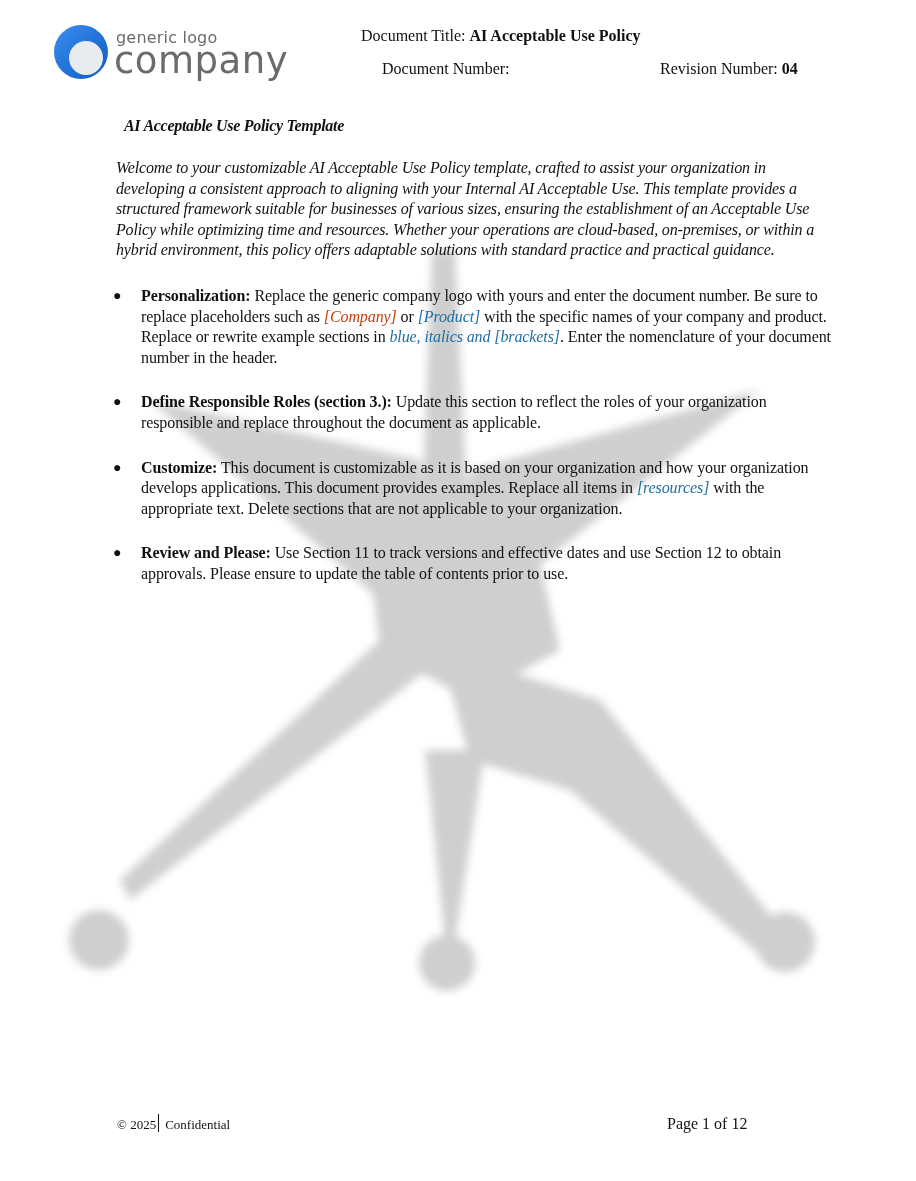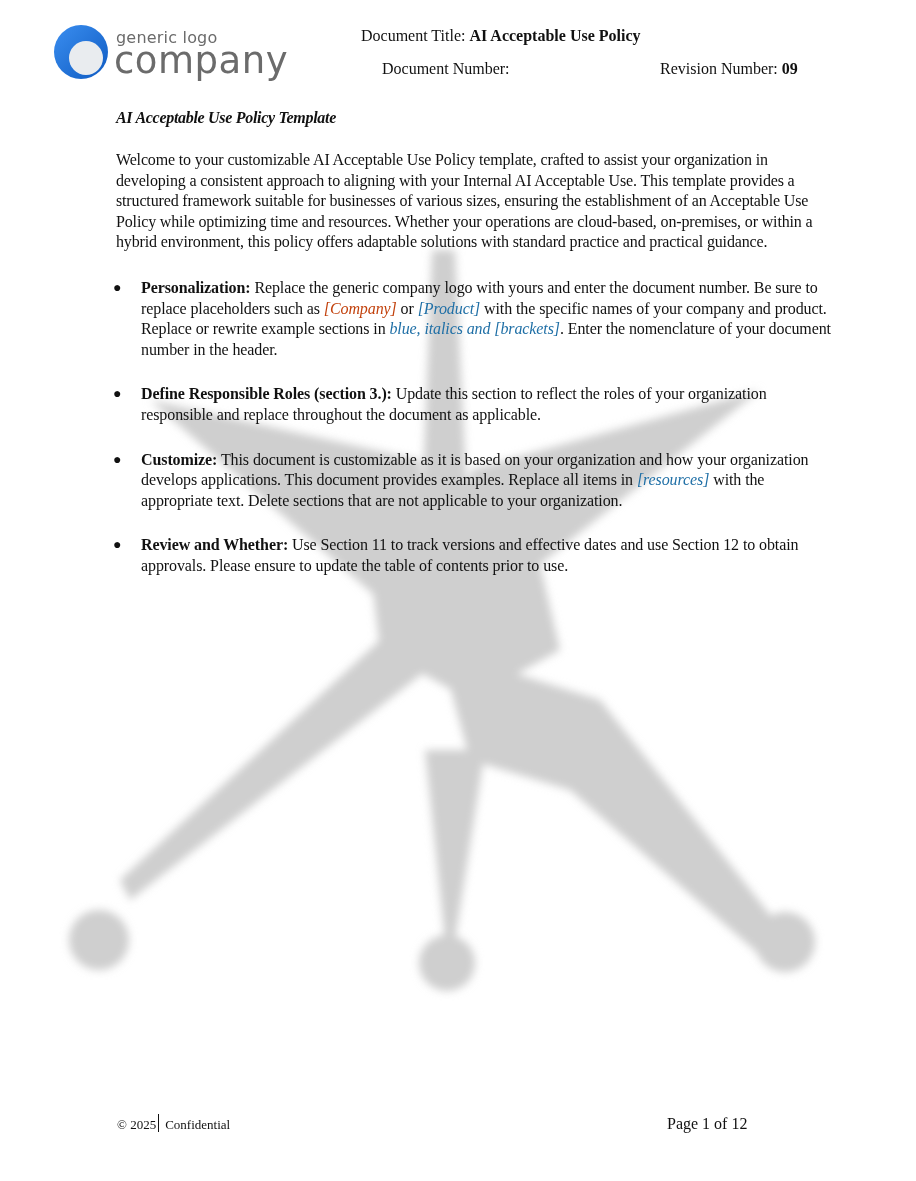--- a/index.html
+++ b/index.html
@@ -19,22 +19,22 @@
               font-size: 37px; color: #6b6b6b; letter-spacing: 0.5px; line-height: 44px; }
 
   .hdr-line { position: absolute; font-size: 16px; line-height: 20px; white-space: nowrap; }
   .hdr-title { left: 361px; top: 26px; }
   .hdr-docnum { left: 361px; top: 59px; margin-left: 21px; }
   .hdr-rev { left: 660px; top: 59px; }
   .b { font-weight: bold; }
 
   
   .doc-body { position: absolute; left: 116px; top: 108px; width: 720px; }
-  .h-italic { font-style: italic; font-weight: bold; font-size: 16px; line-height: 20px; margin: 0; letter-spacing: -0.3px; }
-  .intro { font-size: 16px; line-height: 20.6px; margin: 22px 0 0 0; letter-spacing: -0.15px; }
+  .h-italic { font-style: italic; font-weight: bold; font-size: 16px; line-height: 20px; margin: 8px; letter-spacing: -0.3px; }
+  .intro { font-style: italic; font-size: 16px; line-height: 20.6px; margin: 22px 0 0 0; letter-spacing: -0.15px; }
   .qsg { margin-top: 22px; }
 
   ul.guide { list-style: none; margin: 25px 0 0 0; padding: 0; }
   ul.guide li { position: relative; padding-left: 25px; font-size: 16px; line-height: 20.6px; margin-bottom: 24px; letter-spacing: -0.1px; }
   ul.guide li .bullet { position: absolute; left: -3px; top: 0; font-size: 14px; }
   .ph { color: #1f6fa6; font-style: italic; }
   .ph-dark { color: #c2410c; font-style: italic; }
 
   
   .footer-left { position: absolute; left: 117px; top: 1114px; font-size: 13px; line-height: 20px; white-space: nowrap; }
@@ -91,21 +91,21 @@
   <div class="hdr-line hdr-title">
     <span>Document Title:</span>
     <span class="b">AI Acceptable Use Policy</span>
   </div>
   <div class="hdr-line hdr-docnum">
     <span>Document Number:</span>
     <span class="b"></span>
   </div>
   <div class="hdr-line hdr-rev">
     <span>Revision Number:</span>
-    <span class="b">09</span>
+    <span class="b">04</span>
   </div>
 
   <div class="doc-body">
     <p class="h-italic">AI Acceptable Use Policy Template</p>
     <p class="intro">Welcome to your customizable AI Acceptable Use Policy template, crafted to assist your organization in developing a consistent approach to aligning with your Internal AI Acceptable Use. This template provides a structured framework suitable for businesses of various sizes, ensuring the establishment of an Acceptable Use Policy while optimizing time and resources. Whether your operations are cloud-based, on-premises, or within a hybrid environment, this policy offers adaptable solutions with standard practice and practical guidance.</p>
 
     <ul class="guide">
       <li>
         <span class="bullet">●</span>
         <span class="b">Personalization:</span><span> Replace the generic company logo with yours and enter the document number. Be sure to replace placeholders such as </span><span class="ph-dark">[Company]</span><span> or </span><span class="ph">[Product]</span><span> with the specific names of your company and product. Replace or rewrite example sections in </span><span class="ph">blue, italics and [brackets]</span><span>. Enter the nomenclature of your document number in the header.</span>
@@ -113,21 +113,21 @@
       <li>
         <span class="bullet">●</span>
         <span class="b">Define Responsible Roles (section 3.):</span><span> Update this section to reflect the roles of your organization responsible and replace throughout the document as applicable.</span>
       </li>
       <li>
         <span class="bullet">●</span>
         <span class="b">Customize:</span><span> This document is customizable as it is based on your organization and how your organization develops applications. This document provides examples. Replace all items in </span><span class="ph">[resources]</span><span> with the appropriate text. Delete sections that are not applicable to your organization.</span>
       </li>
       <li>
         <span class="bullet">●</span>
-        <span class="b">Review and Whether:</span><span> Use Section 11 to track versions and effective dates and use Section 12 to obtain approvals. Please ensure to update the table of contents prior to use.</span>
+        <span class="b">Review and Please:</span><span> Use Section 11 to track versions and effective dates and use Section 12 to obtain approvals. Please ensure to update the table of contents prior to use.</span>
       </li>
     </ul>
   </div>
 
   <div class="footer-left">
     <span>© 2025</span><span class="sep"></span><span>Confidential</span>
   </div>
   <div class="footer-right">Page 1 of 12</div>
 
 </div>

